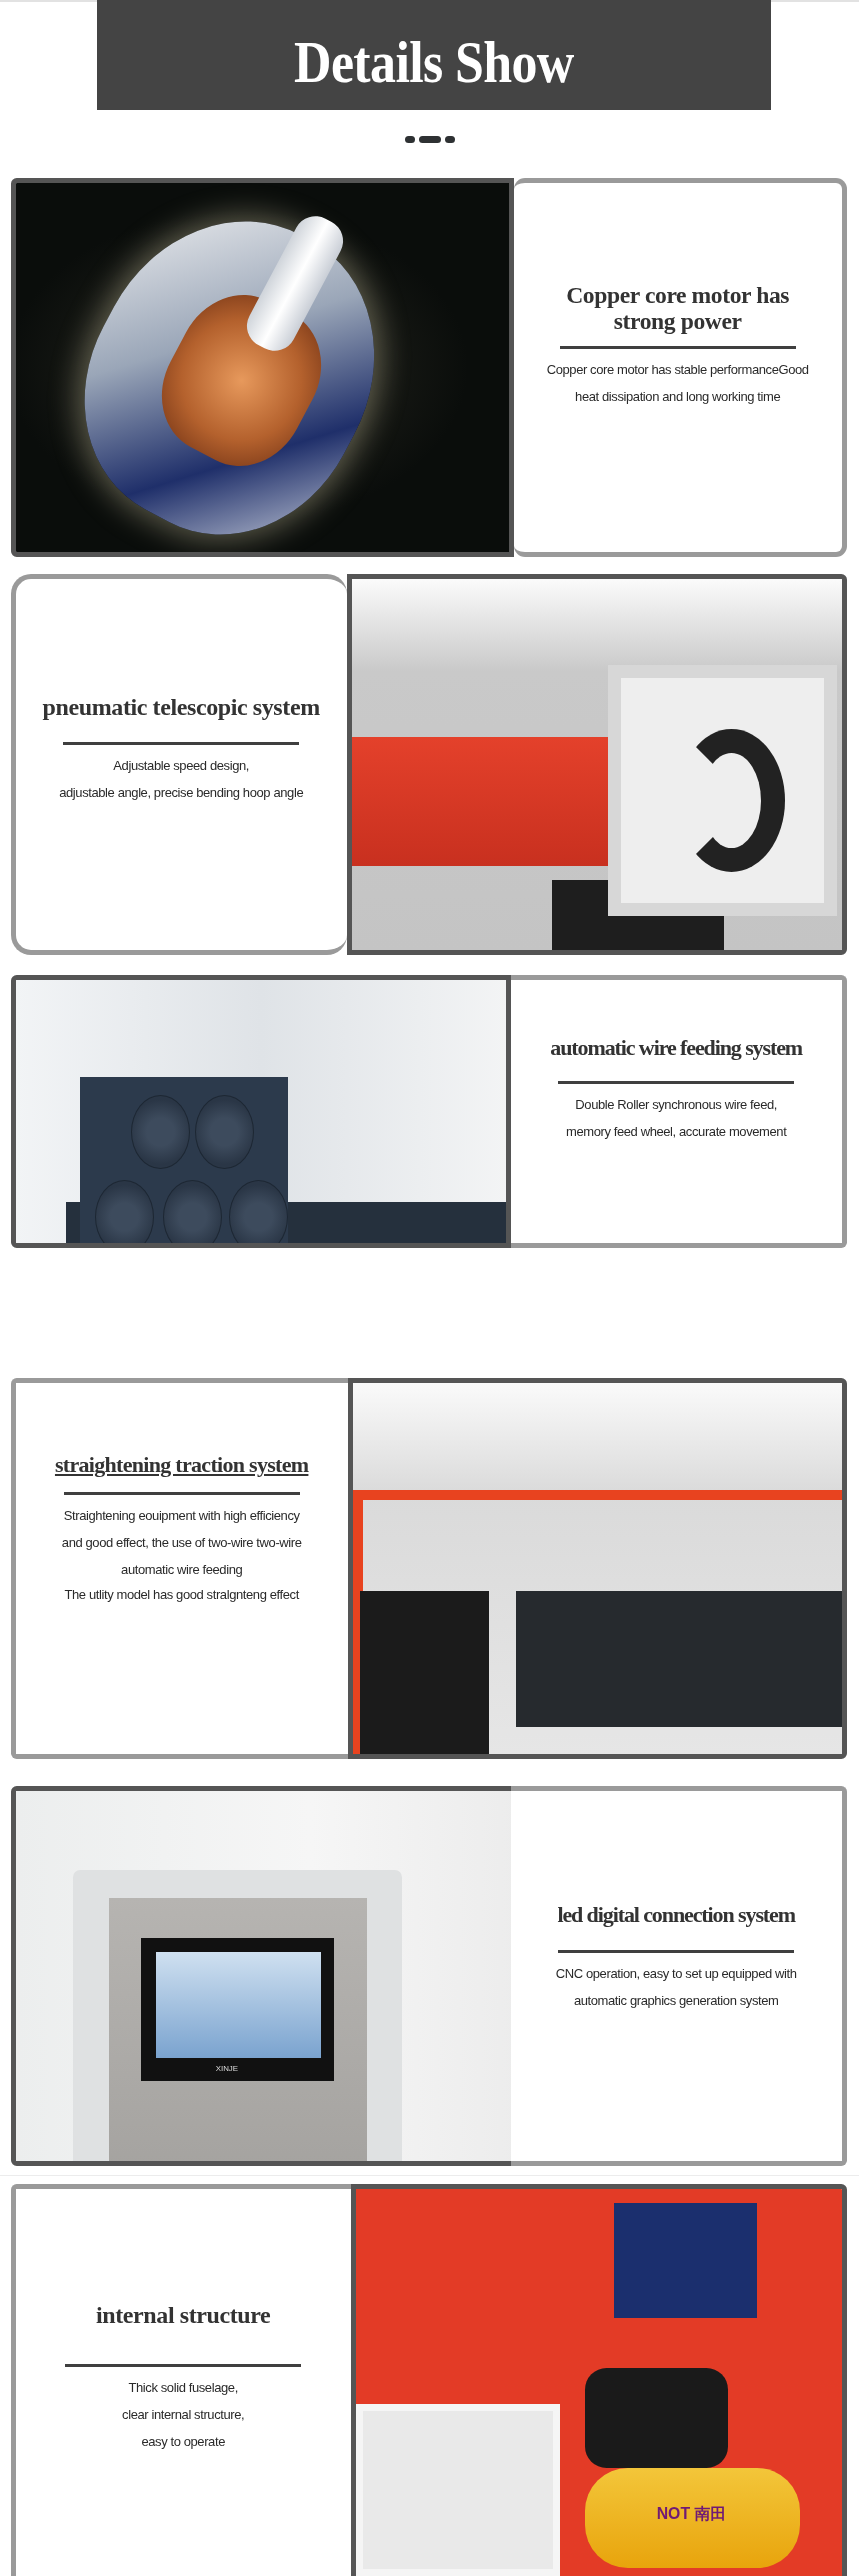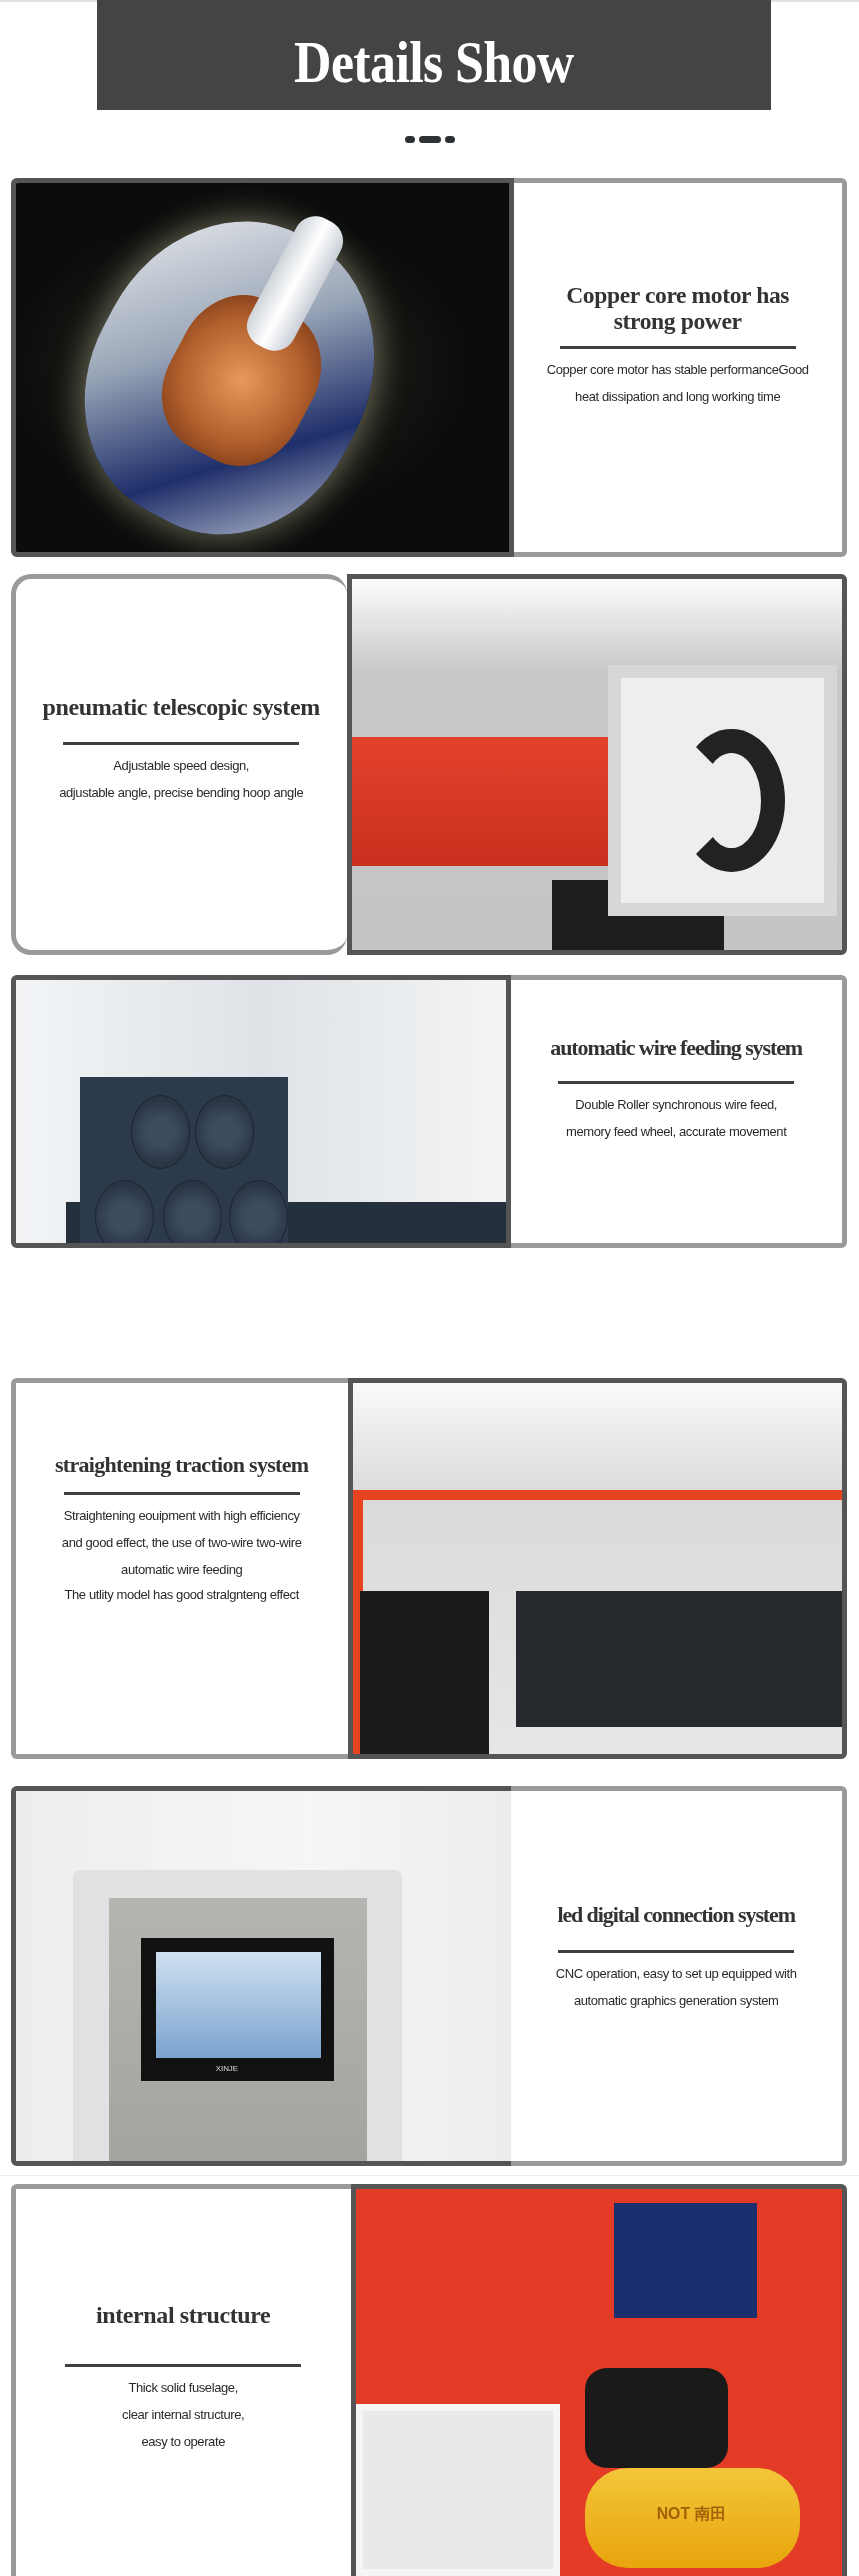--- a/index.html
+++ b/index.html
@@ -73,21 +73,21 @@
   <i class="s"></i>
 </div>
 
 <div class="panel left-img" style="top:178px;height:379px;">
   <div class="img-side" style="width:503px;">
     <div class="motor-bg"></div>
     <div class="motor-shell"></div>
     <div class="motor-core"></div>
     <div class="motor-shaft"></div>
   </div>
-  <div class="text-side" style="width:333px;padding:0 7.2px 43px;">
+  <div class="text-side" style="width:333px;padding:0 7.2px 43px;border-radius:11px;">
     <div class="heading">
       <div>Copper core motor has</div>
       <div>strong power</div>
     </div>
     <div class="rule"></div>
     <div class="body-line">Copper core motor has stable performanceGood</div>
     <div class="body-line">heat dissipation and long working time</div>
   </div>
 </div>
 
@@ -121,21 +121,21 @@
   <div class="text-side" style="width:336px;padding:0 0 43px;">
     <div class="heading" style="font-size:22px;letter-spacing:-1.1px;">automatic wire feeding system</div>
     <div class="rule" style="margin-top:20px;"></div>
     <div class="body-line">Double Roller synchronous wire feed,</div>
     <div class="body-line">memory feed wheel, accurate movement</div>
   </div>
 </div>
 
 <div class="panel right-img" style="top:1378px;height:381px;">
   <div class="text-side" style="width:337px;padding:0 0 79px;">
-    <div class="heading" style="font-size:22px;letter-spacing:-0.7px;">straightening traction system</div>
+    <div class="heading" style="font-size:22px;letter-spacing:-0.7px;text-decoration:underline;">straightening traction system</div>
     <div class="rule" style="margin-top:14.3px;"></div>
     <div class="body-line">Straightening eouipment with high efficiency</div>
     <div class="body-line">and good effect, the use of two-wire two-wire</div>
     <div class="body-line">automatic wire feeding</div>
     <div class="body-line" style="line-height:23px;">The utlity model has good stralgnteng effect</div>
   </div>
   <div class="img-side" style="width:499px;">
     <div class="frame-bg"></div>
     <div class="frame-red"></div>
     <div class="plate-a"></div>
@@ -169,16 +169,16 @@
     <div class="body-line">Thick solid fuselage,</div>
     <div class="body-line">clear internal structure,</div>
     <div class="body-line">easy to operate</div>
   </div>
   <div class="img-side" style="width:496px;">
     <div class="internal-bg"></div>
     <div class="servo"></div>
     <div class="cabinet"></div>
     <div class="comp-motor"></div>
     <div class="compressor"></div>
-    <div style="position:absolute;left:301px;top:315px;font-weight:bold;font-size:15.8px;color:#a16207;">NOT 南田</div>
+    <div style="position:absolute;left:301px;top:315px;font-weight:bold;font-size:15.8px;color:#701a75;">NOT 南田</div>
   </div>
 </div>
 
 
 </body></html>

